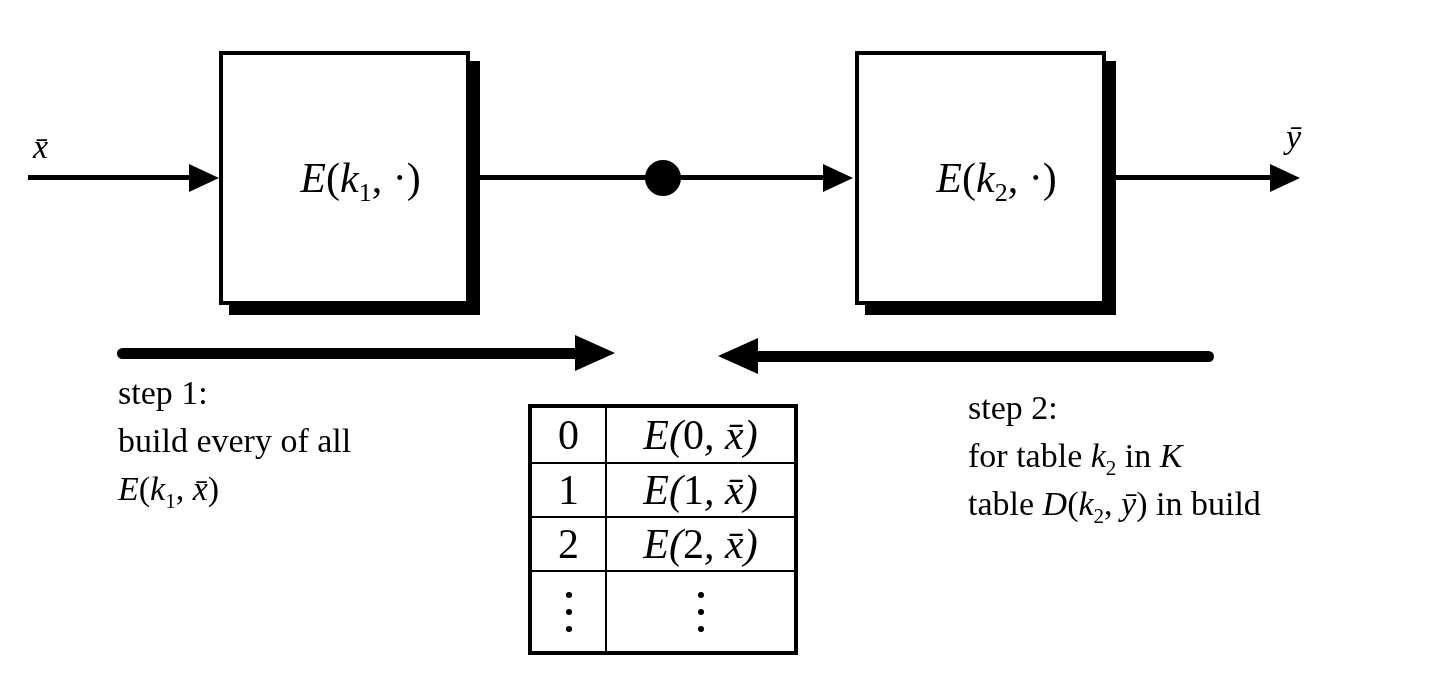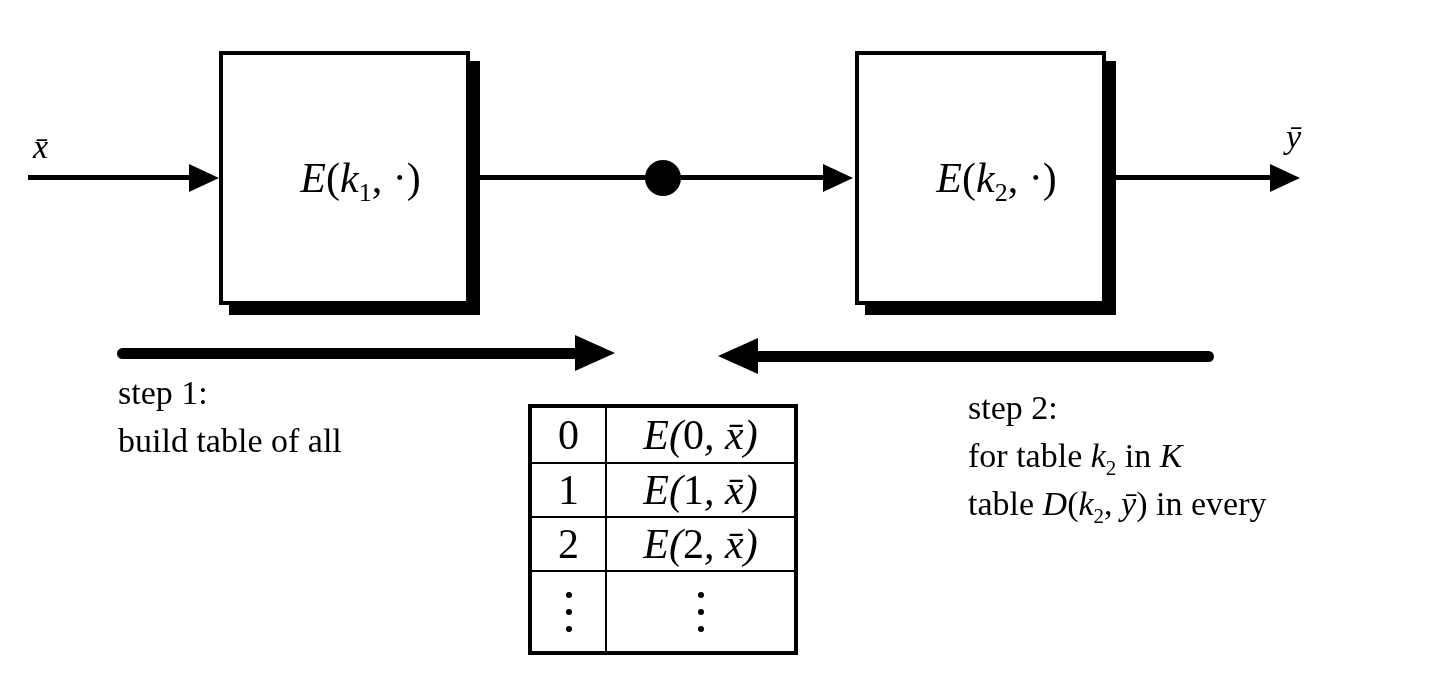--- a/index.html
+++ b/index.html
@@ -86,27 +86,28 @@
   <div class="iolabel" style="left:1286px; top:118px;">ȳ</div>
 
   <div class="thickline round-l" style="left:117px; top:348px; width:462px;"></div>
   <div class="bighead-r" style="left:575px; top:335px;"></div>
 
   <div class="bighead-l" style="left:718px; top:338px;"></div>
   <div class="thickline round-r" style="left:754px; top:351px; width:460px;"></div>
 
   <div class="steptext" style="left:118px; top:369px;">
     <div>step 1:</div>
-    <div>build table of all</div>
+    <div>build every of all</div>
+    <div class="math"><i>E</i><span>(</span><i>k</i><sub>1</sub><span>, </span><i>x̄</i><span>)</span></div>
   </div>
 
   <div class="steptext" style="left:968px; top:384px;">
     <div>step 2:</div>
     <div class="math"><span>for table </span><i>k</i><sub>2</sub><span> in </span><i>K</i></div>
-    <div class="math"><span>table </span><i>D</i><span>(</span><i>k</i><sub>2</sub><span>, </span><i>ȳ</i><span>) in every</span></div>
+    <div class="math"><span>table </span><i>D</i><span>(</span><i>k</i><sub>2</sub><span>, </span><i>ȳ</i><span>) in build</span></div>
   </div>
 
   <div class="lut">
     <div class="lut-row">
       <div class="lut-key">0</div>
       <div class="lut-val math">
           <i>E(</i>
           <span>0</span>
           <i>, x̄)</i>
         </div>

